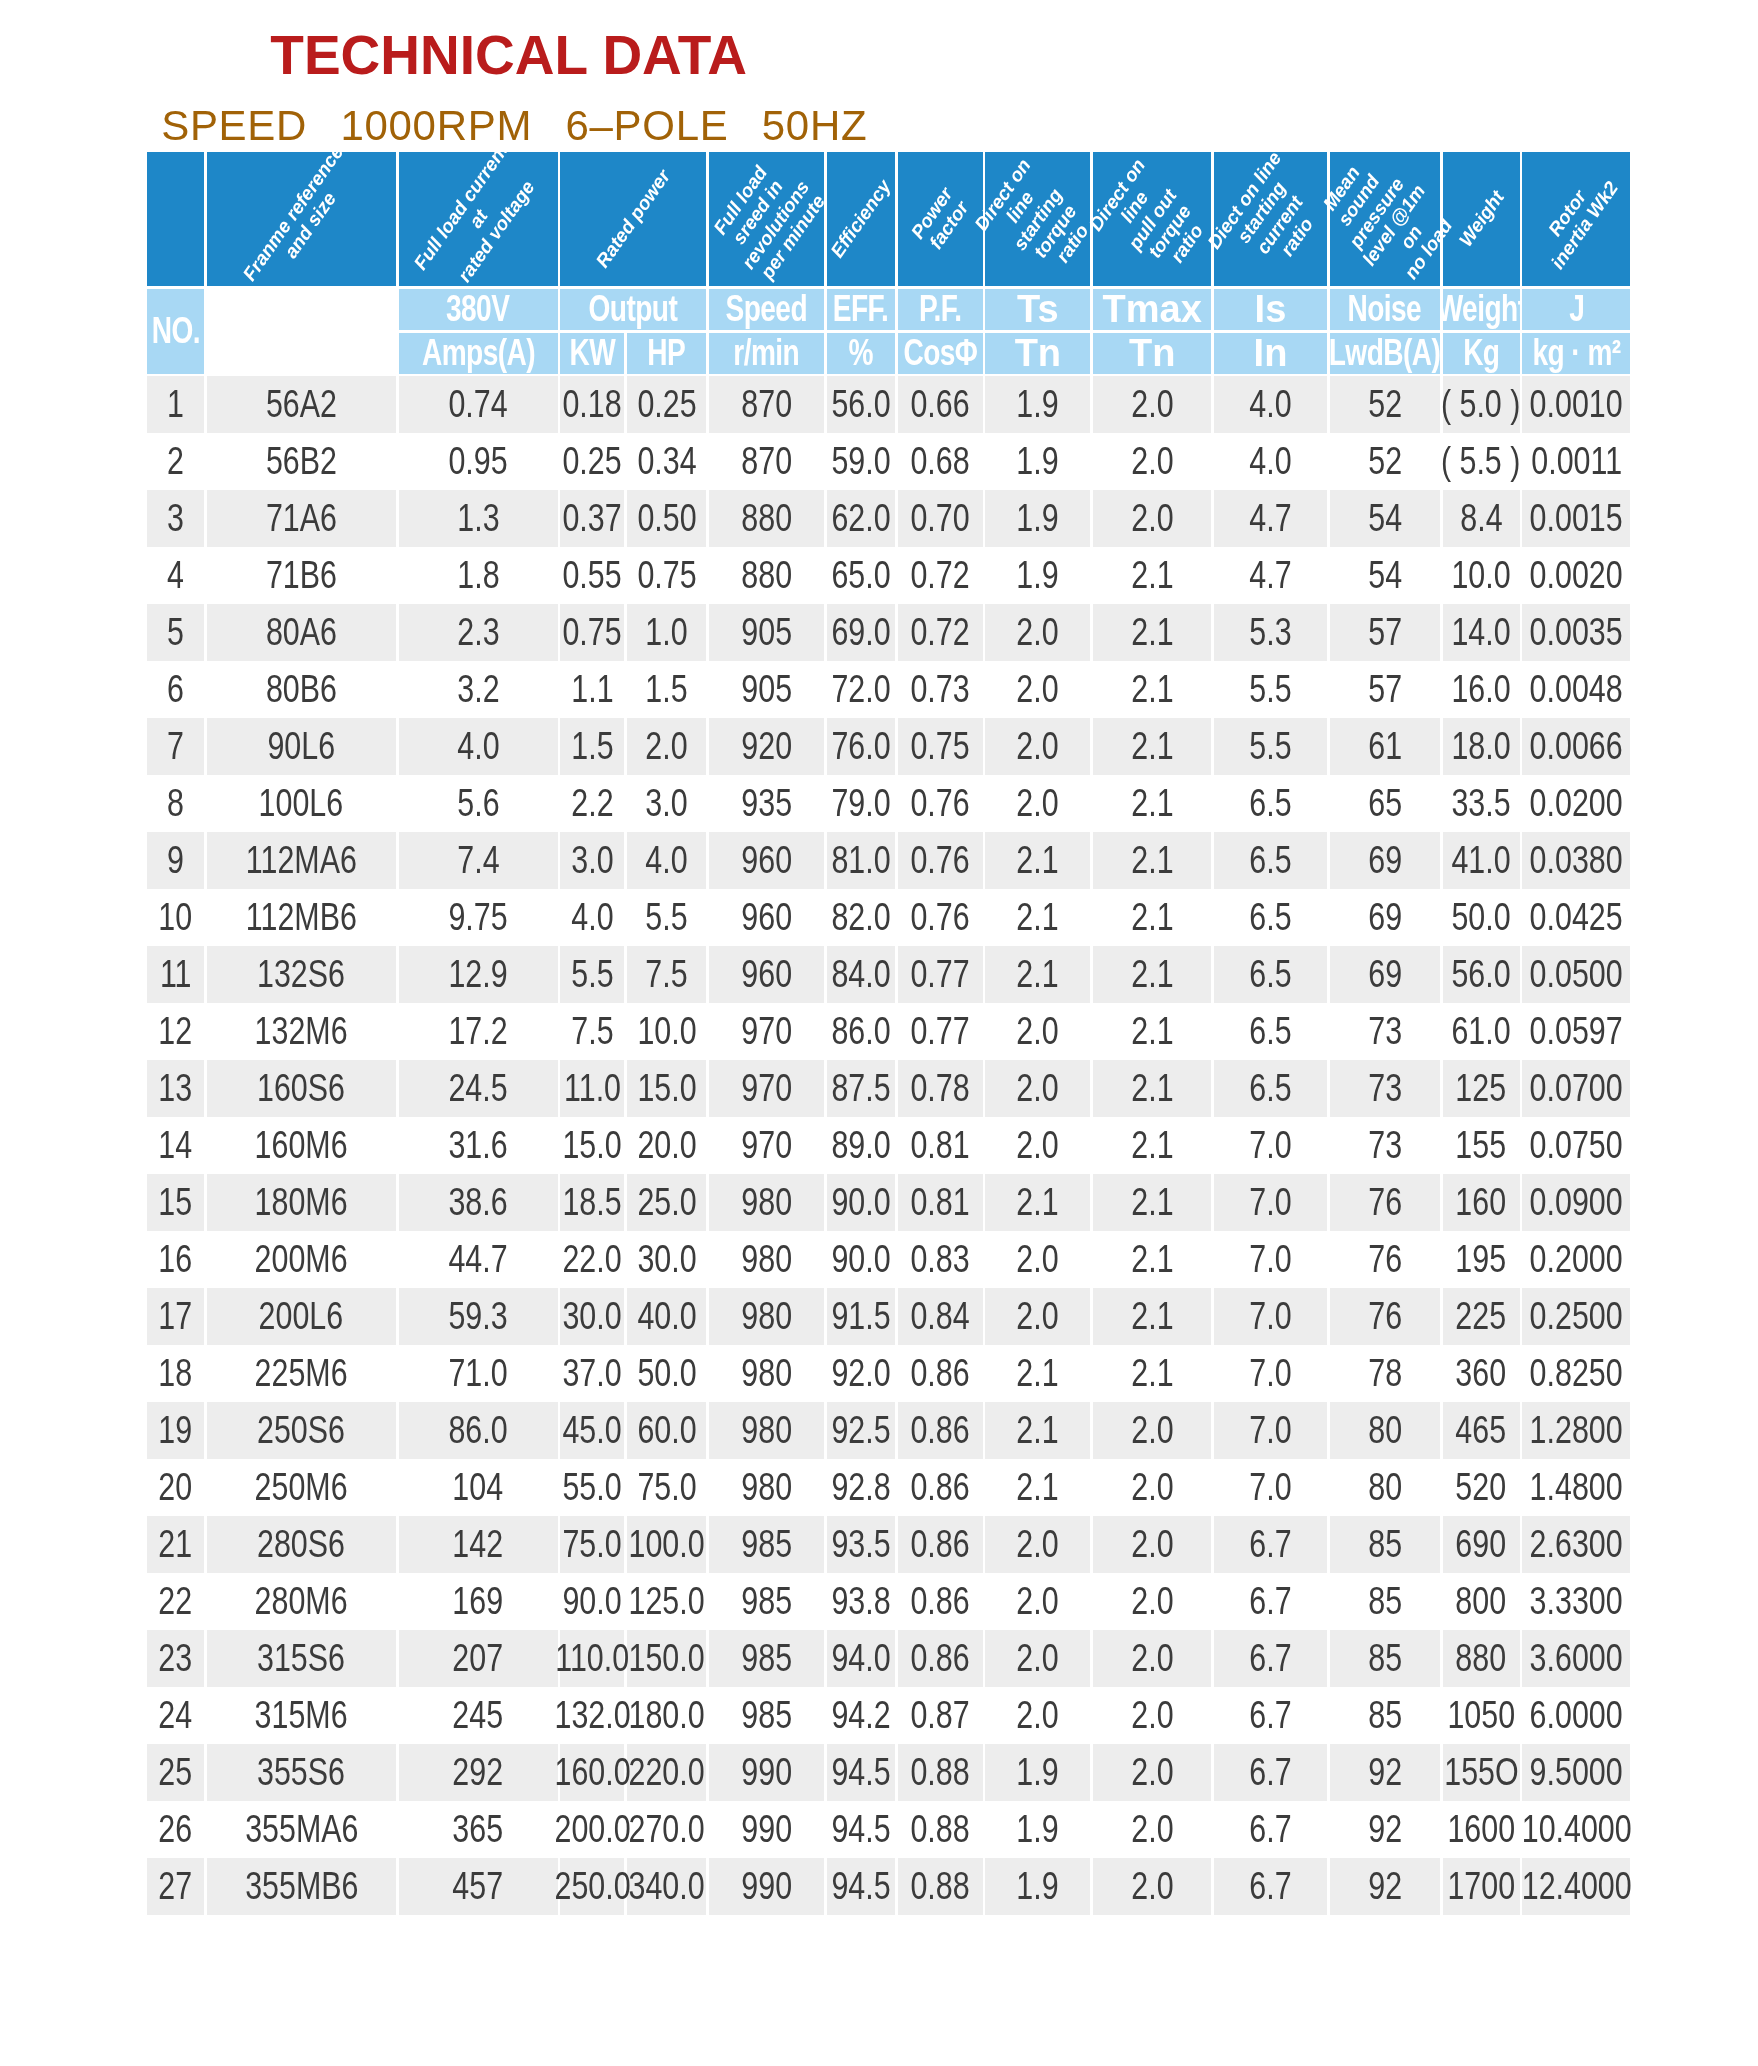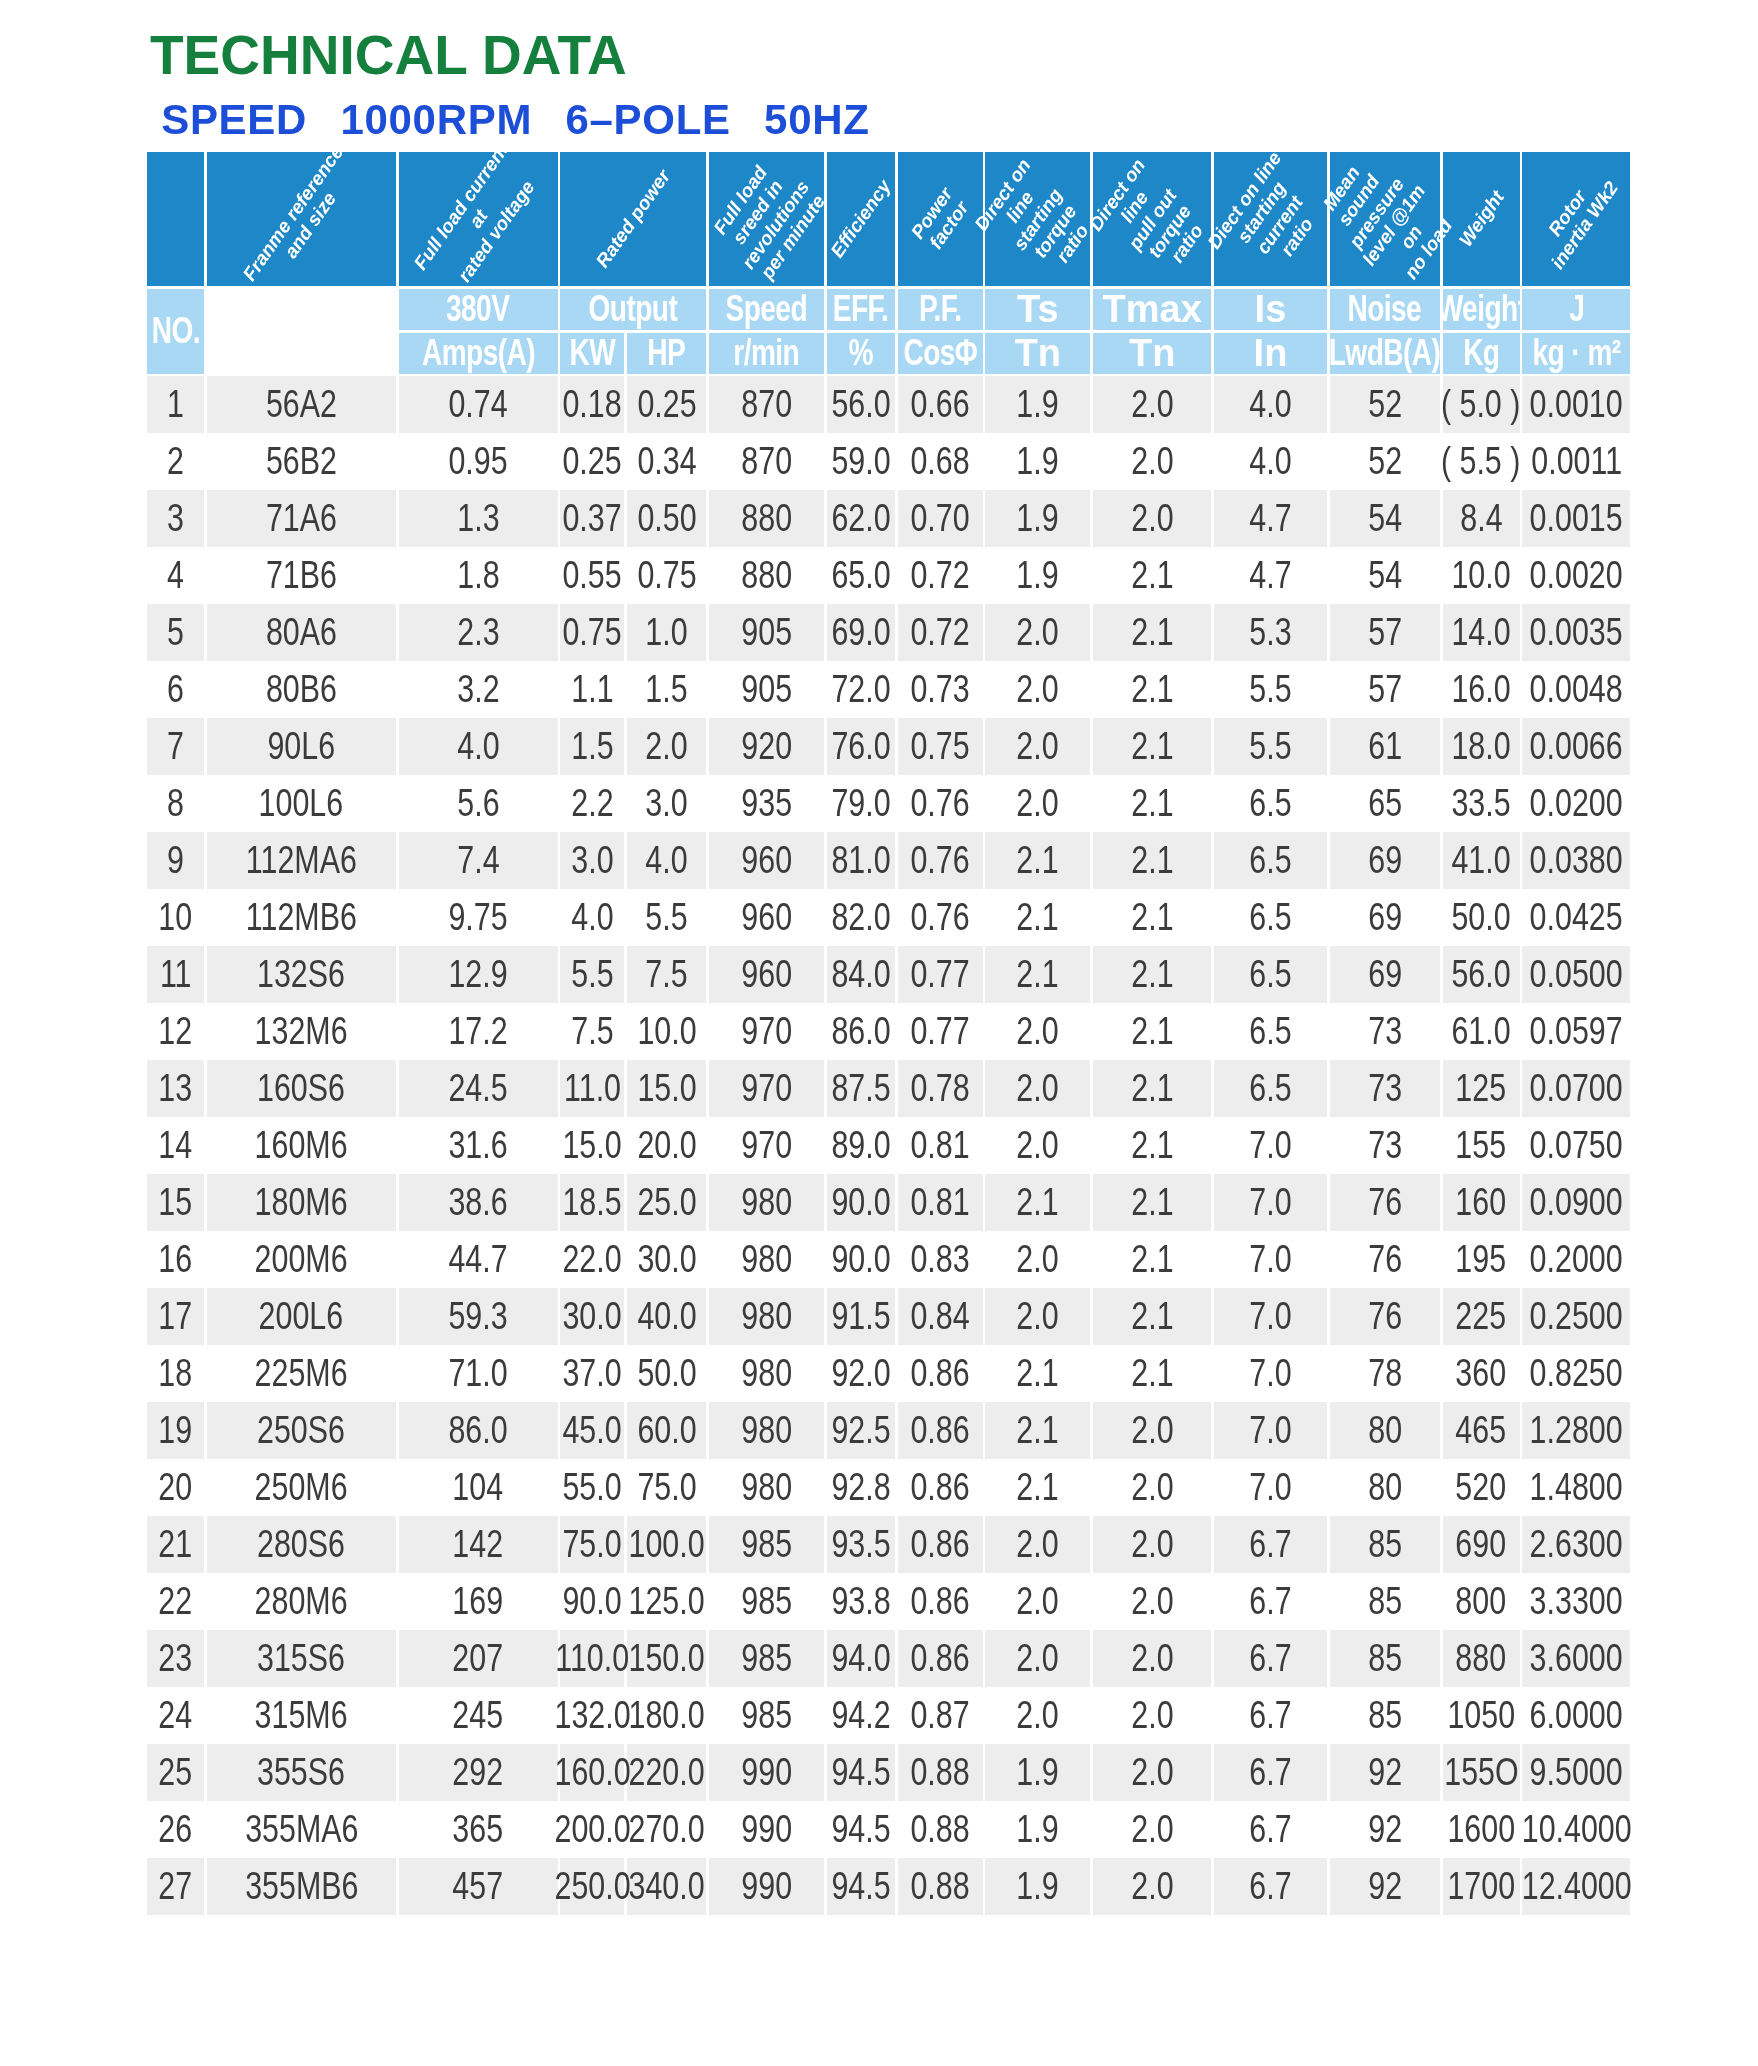--- a/index.html
+++ b/index.html
@@ -6,26 +6,26 @@
   .sheet{
     position:relative;
     width:1758px;height:2066px;
     background:#ffffff;
     font-family:"Liberation Sans", sans-serif;
     overflow:hidden;
   }
   
   .header-block{position:absolute;left:150px;top:28px;}
   .title{
-    font-size:55px;font-weight:bold;color:#15803d;
-    line-height:1;letter-spacing:0;
+    font-size:55px;font-weight:bold;color:#b91c1c;
+    line-height:1;letter-spacing:0;text-align:center;
   }
   .subtitle{
-    margin-top:16px;padding-left:11.2px;
-    font-size:42px;font-weight:bold;color:#1d4ed8;
+    margin-top:22px;padding-left:11.2px;
+    font-size:42px;font-weight:normal;color:#a16207;
     line-height:1;word-spacing:21px;letter-spacing:0.7px;
     white-space:nowrap;
   }
   
   .motor-table{position:absolute;left:147px;top:152px;width:1483px;}
   .cols{
     display:grid;
     grid-template-columns:57px 189px 159px 64px 79px 115px 68px 85px 105px 118px 113px 110px 77px 108px;
     column-gap:2.8px;
   }

